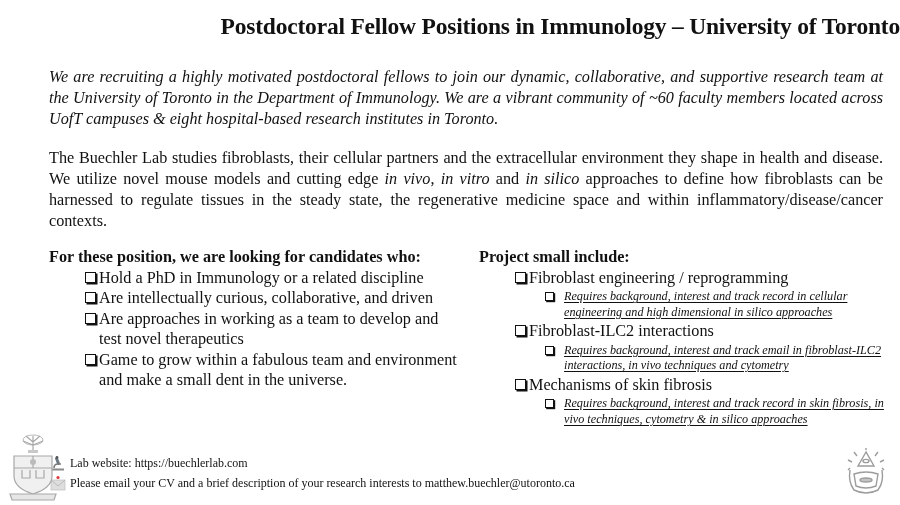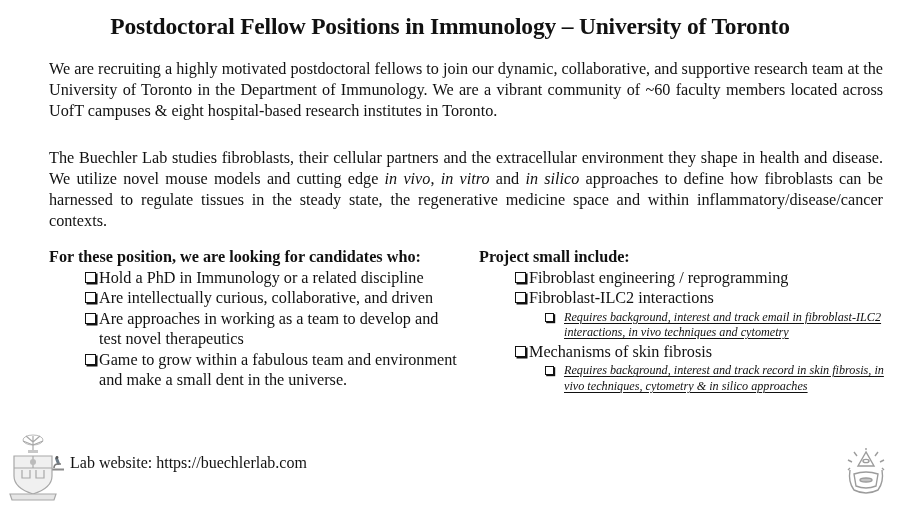--- a/index.html
+++ b/index.html
@@ -1,42 +1,42 @@
 <!DOCTYPE html>
 <html><head>
 <meta charset="utf-8">
 <style>
   html, body { margin: 0; padding: 0; background: #ffffff; }
   body { width: 900px; height: 505px; position: relative; overflow: hidden;
          font-family: "Liberation Serif", "DejaVu Serif", serif; color: #111; }
-  .title { position: absolute; left: 0; top: 13px; width: 900px; text-align: center;
+  .title { position: absolute; left: 0; top: 13px; width: 900px; text-align: right;
            font-weight: bold; font-size: 23.5px; letter-spacing: -0.2px; }
   .para { position: absolute; left: 49px; width: 834px; font-size: 16.2px; line-height: 21px;
           text-align: justify; text-align-last: left; }
-  .p1 { top: 59px; }
+  .p1 { top: 67px; font-style: italic; }
   .p2 { top: 148px; }
   .para span { }
   .para i { font-style: italic; }
 
   .col { position: absolute; font-size: 16.2px; line-height: 20.5px; }
   .col-left { left: 49px; top: 247px; width: 420px; }
   .col-right { left: 479px; top: 247px; width: 420px; }
   .col-head { white-space: nowrap; font-weight: bold; }
   .bullet { position: relative; padding-left: 50px; }
   .bullet .box { position: absolute; left: 36px; top: 4px; width: 9px; height: 9px;
                  border: 1.4px solid #111; box-shadow: 1.5px 1.5px 0 #111; }
   .col-right .bullet { padding-left: 50px; }
   .col-right .bullet .box { left: 36px; }
   .sub { position: relative; padding-left: 85px; font-style: italic; font-size: 12.2px;
          line-height: 15.5px; text-decoration: underline; text-decoration-thickness: 1px;
          text-underline-offset: 2px; width: 330px; margin-top: 1px; margin-bottom: 1px; }
   .sub .box { position: absolute; left: 66px; top: 3px; width: 7px; height: 7px;
               border: 1.2px solid #111; box-shadow: 1.2px 1.2px 0 #111; }
 
-  .footer { position: absolute; left: 70px; top: 453px; font-size: 16px; line-height: 20px; }
+  .footer { position: absolute; left: 70px; top: 453px; font-size: 12px; line-height: 20px; }
   .footer .row { position: relative; white-space: nowrap; }
   .footer .ico { position: absolute; left: -20px; top: 2px; width: 16px; height: 16px; }
 
   .logo-left { position: absolute; left: 8px; top: 432px; width: 50px; height: 70px; }
   .logo-right { position: absolute; left: 840px; top: 446px; width: 52px; height: 52px; }
 </style>
 </head>
 <body>
 
 <div class="title">Postdoctoral Fellow Positions in Immunology – University of Toronto</div>
@@ -65,20 +65,24 @@
   </div>
 </div>
 
 <div class="col col-right">
   <div class="col-head">Project small include:</div>
 
   <div class="bullet">
     <span class="box"></span>
     <span>Fibroblast engineering / reprogramming</span>
   </div>
+  <div class="sub">
+    <span class="box"></span>
+    <span>Requires background, interest and track record in cellular engineering and high dimensional in silico approaches</span>
+  </div>
 
   <div class="bullet">
     <span class="box"></span>
     <span>Fibroblast-ILC2 interactions</span>
   </div>
   <div class="sub">
     <span class="box"></span>
     <span>Requires background, interest and track email in fibroblast-ILC2 interactions, in vivo techniques and cytometry</span>
   </div>
 
@@ -95,20 +99,28 @@
 <div class="footer">
   <div class="row">
     <svg class="ico" viewBox="0 0 16 16">
       <rect x="2" y="13.5" width="12" height="2" fill="#8a8a8a"></rect>
       <rect x="6" y="2" width="3" height="8" rx="1" fill="#6c7a85" transform="rotate(-20 7.5 6)"></rect>
       <path d="M4 13 Q4 9 8 9 L11 9" stroke="#7b7b7b" stroke-width="1.6" fill="none"></path>
       <circle cx="7" cy="2.5" r="1.4" fill="#555"></circle>
     </svg>
     <span>Lab website: https://buechlerlab.com</span>
   </div>
+  <div class="row">
+    <svg class="ico" viewBox="0 0 16 16">
+      <rect x="1" y="5" width="14" height="10" fill="#dedede" stroke="#bdbdbd" stroke-width="0.7"></rect>
+      <path d="M1 5 L8 11 L15 5" stroke="#b0b0b0" stroke-width="0.8" fill="none"></path>
+      <circle cx="8" cy="2.5" r="1.6" fill="#e03a3a"></circle>
+    </svg>
+    <span>Please email your CV and a brief description of your research interests to matthew.buechler@utoronto.ca</span>
+  </div>
 </div>
 
 <svg class="logo-left" viewBox="0 0 50 70">
   <g stroke="#a8a8a8" fill="none" stroke-width="1.2">
     <path d="M25 18 L25 4 M25 10 L18 4 M25 10 L32 4 M25 13 L15 9 M25 13 L35 9"></path>
     <ellipse cx="25" cy="8" rx="10" ry="5" stroke-width="0.8"></ellipse>
     <rect x="20" y="18" width="10" height="3" fill="#c8c8c8" stroke="none"></rect>
     <path d="M6 24 L44 24 L44 44 Q44 56 25 62 Q6 56 6 44 Z" fill="#f0f0f0"></path>
     <path d="M6 36 L44 36"></path>
     <path d="M25 24 L25 36"></path>

